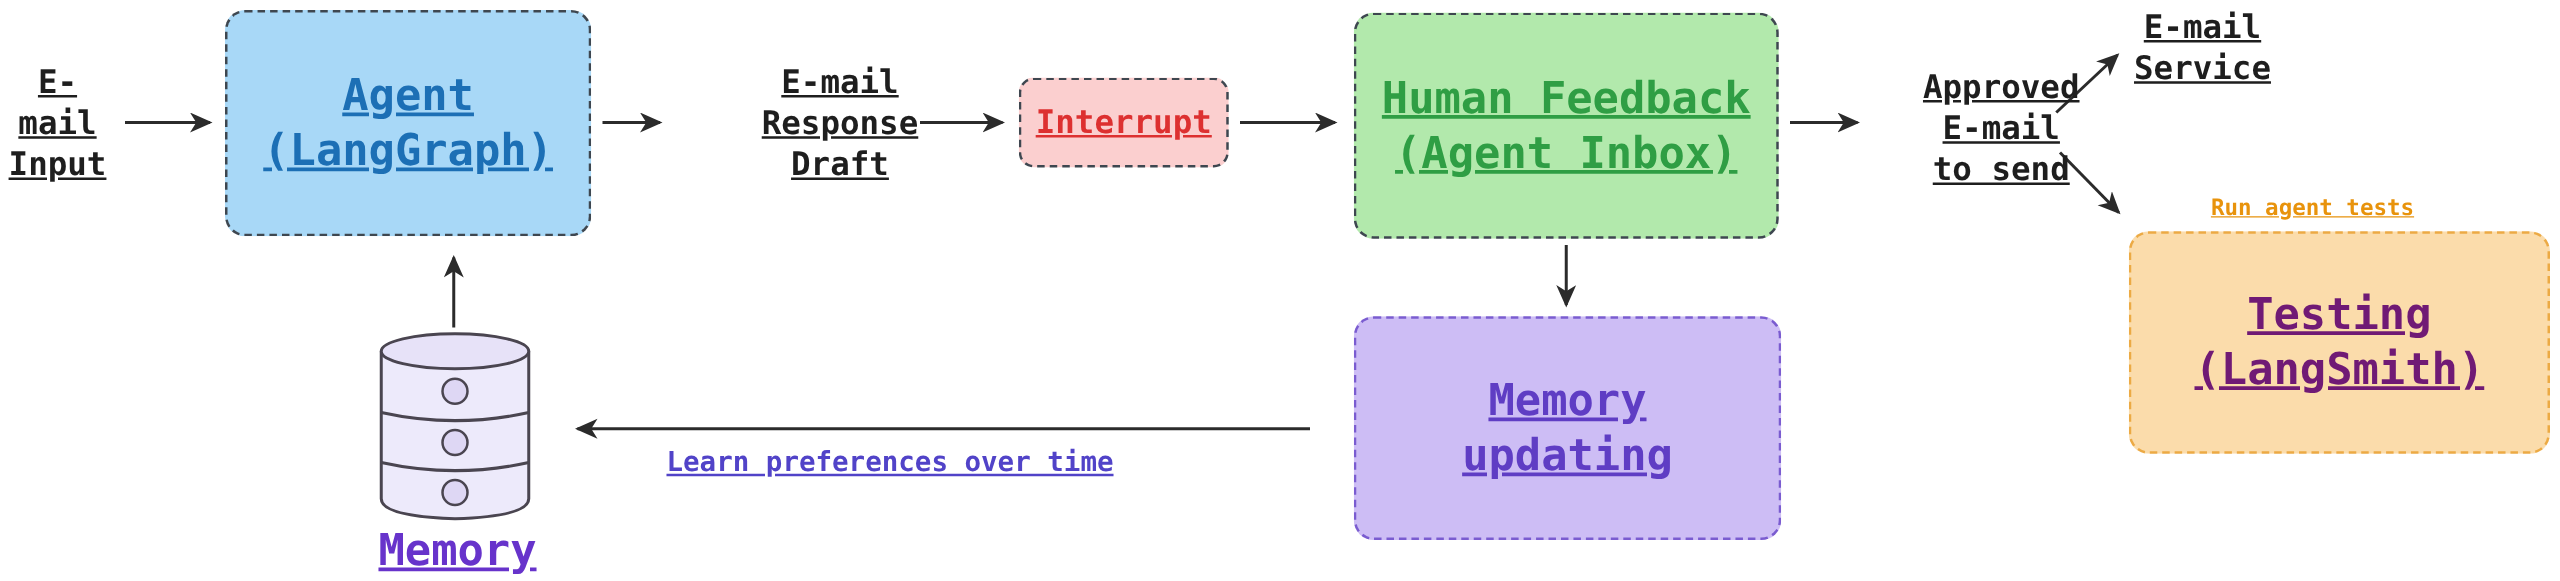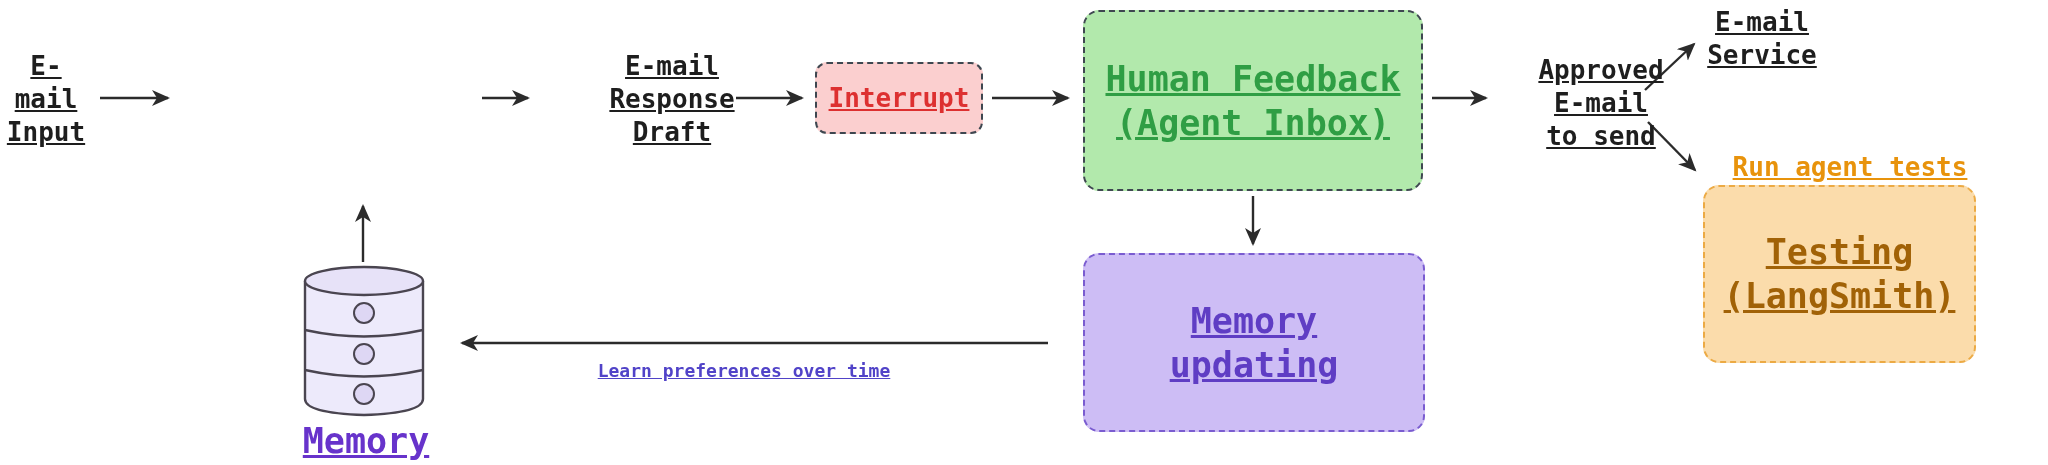--- a/index.html
+++ b/index.html
@@ -46,29 +46,29 @@
                      background: #a8d8f7; color: #1c6fb5; }
   .n-resp-draft    { left: 592px;  top: 50px;  width: 160px; height: 99px; }
   .n-interrupt     { left: 815px;  top: 62px;  width: 168px; height: 72px;
                      background: #fbcfcf; color: #dd3030; border-radius: 12px;
                      font-size: 26px; line-height: 30px; }
   .n-human-fb      { left: 1083px; top: 10px;  width: 340px; height: 181px;
                      background: #b2e9ac; color: #2f9e44; }
   .n-approved      { left: 1493px; top: 54px;  width: 140px; height: 99px; margin-left: 38px; }
   .n-email-service { left: 1692px; top: 6px;   width: 140px; height: 66px; }
   .n-run-tests     { left: 1730px; top: 150px; width: 240px; height: 33px;
-                     font-size: 26px; font-weight: 700; color: #e8930c; }
-  .n-testing       { left: 1703px; top: 185px; width: 273px; height: 178px;
-                     background: #fbdcab; color: #a16207;
+                     font-size: 18px; font-weight: 700; color: #e8930c; }
+  .n-testing       { left: 1703px; top: 185px; width: 337px; height: 178px;
+                     background: #fbdcab; color: #701a75;
                      border: 2.5px dashed #ecaa44; }
   .n-mem-updating  { left: 1083px; top: 253px; width: 342px; height: 179px;
                      background: #cdbdf5; color: #5f3dc4;
                      border: 2.5px dashed #7a5cd0; }
-  .n-learn         { left: 544px;  top: 353px; width: 400px; height: 35px;
-                     font-size: 18px; font-weight: 700; color: #5143c8; }
+  .n-learn         { left: 512px;  top: 353px; width: 400px; height: 35px;
+                     font-size: 22px; font-weight: 700; color: #5143c8; }
   .n-memory-label  { left: 296px;  top: 420px; width: 140px; height: 42px;
                      font-size: 35px; font-weight: 700; color: #6733cb; }
 </style>
 </head>
 <body>
 
 <div id="canvas">
 
   <svg id="edges-svg" viewBox="0 0 2048 465" xmlns="http://www.w3.org/2000/svg">
     <defs>
@@ -96,20 +96,22 @@
       <ellipse cx="364" cy="281" rx="59" ry="14" fill="#e7e2f8"></ellipse>
       <circle cx="364" cy="313" r="10" fill="#ded7f4" stroke-width="2"></circle>
       <circle cx="364" cy="354" r="10" fill="#ded7f4" stroke-width="2"></circle>
       <circle cx="364" cy="394" r="10" fill="#ded7f4" stroke-width="2"></circle>
     </g>
   </svg>
 
   <div class="node plain-text n-email-input">E-mail
 Input</div>
 
+  <div class="node box dark-dash n-agent">Agent
+(LangGraph)</div>
 
   <div class="node plain-text n-resp-draft">E-mail
 Response
 Draft</div>
 
   <div class="node box dark-dash n-interrupt">Interrupt</div>
 
   <div class="node box dark-dash n-human-fb">Human Feedback
 (Agent Inbox)</div>
 

